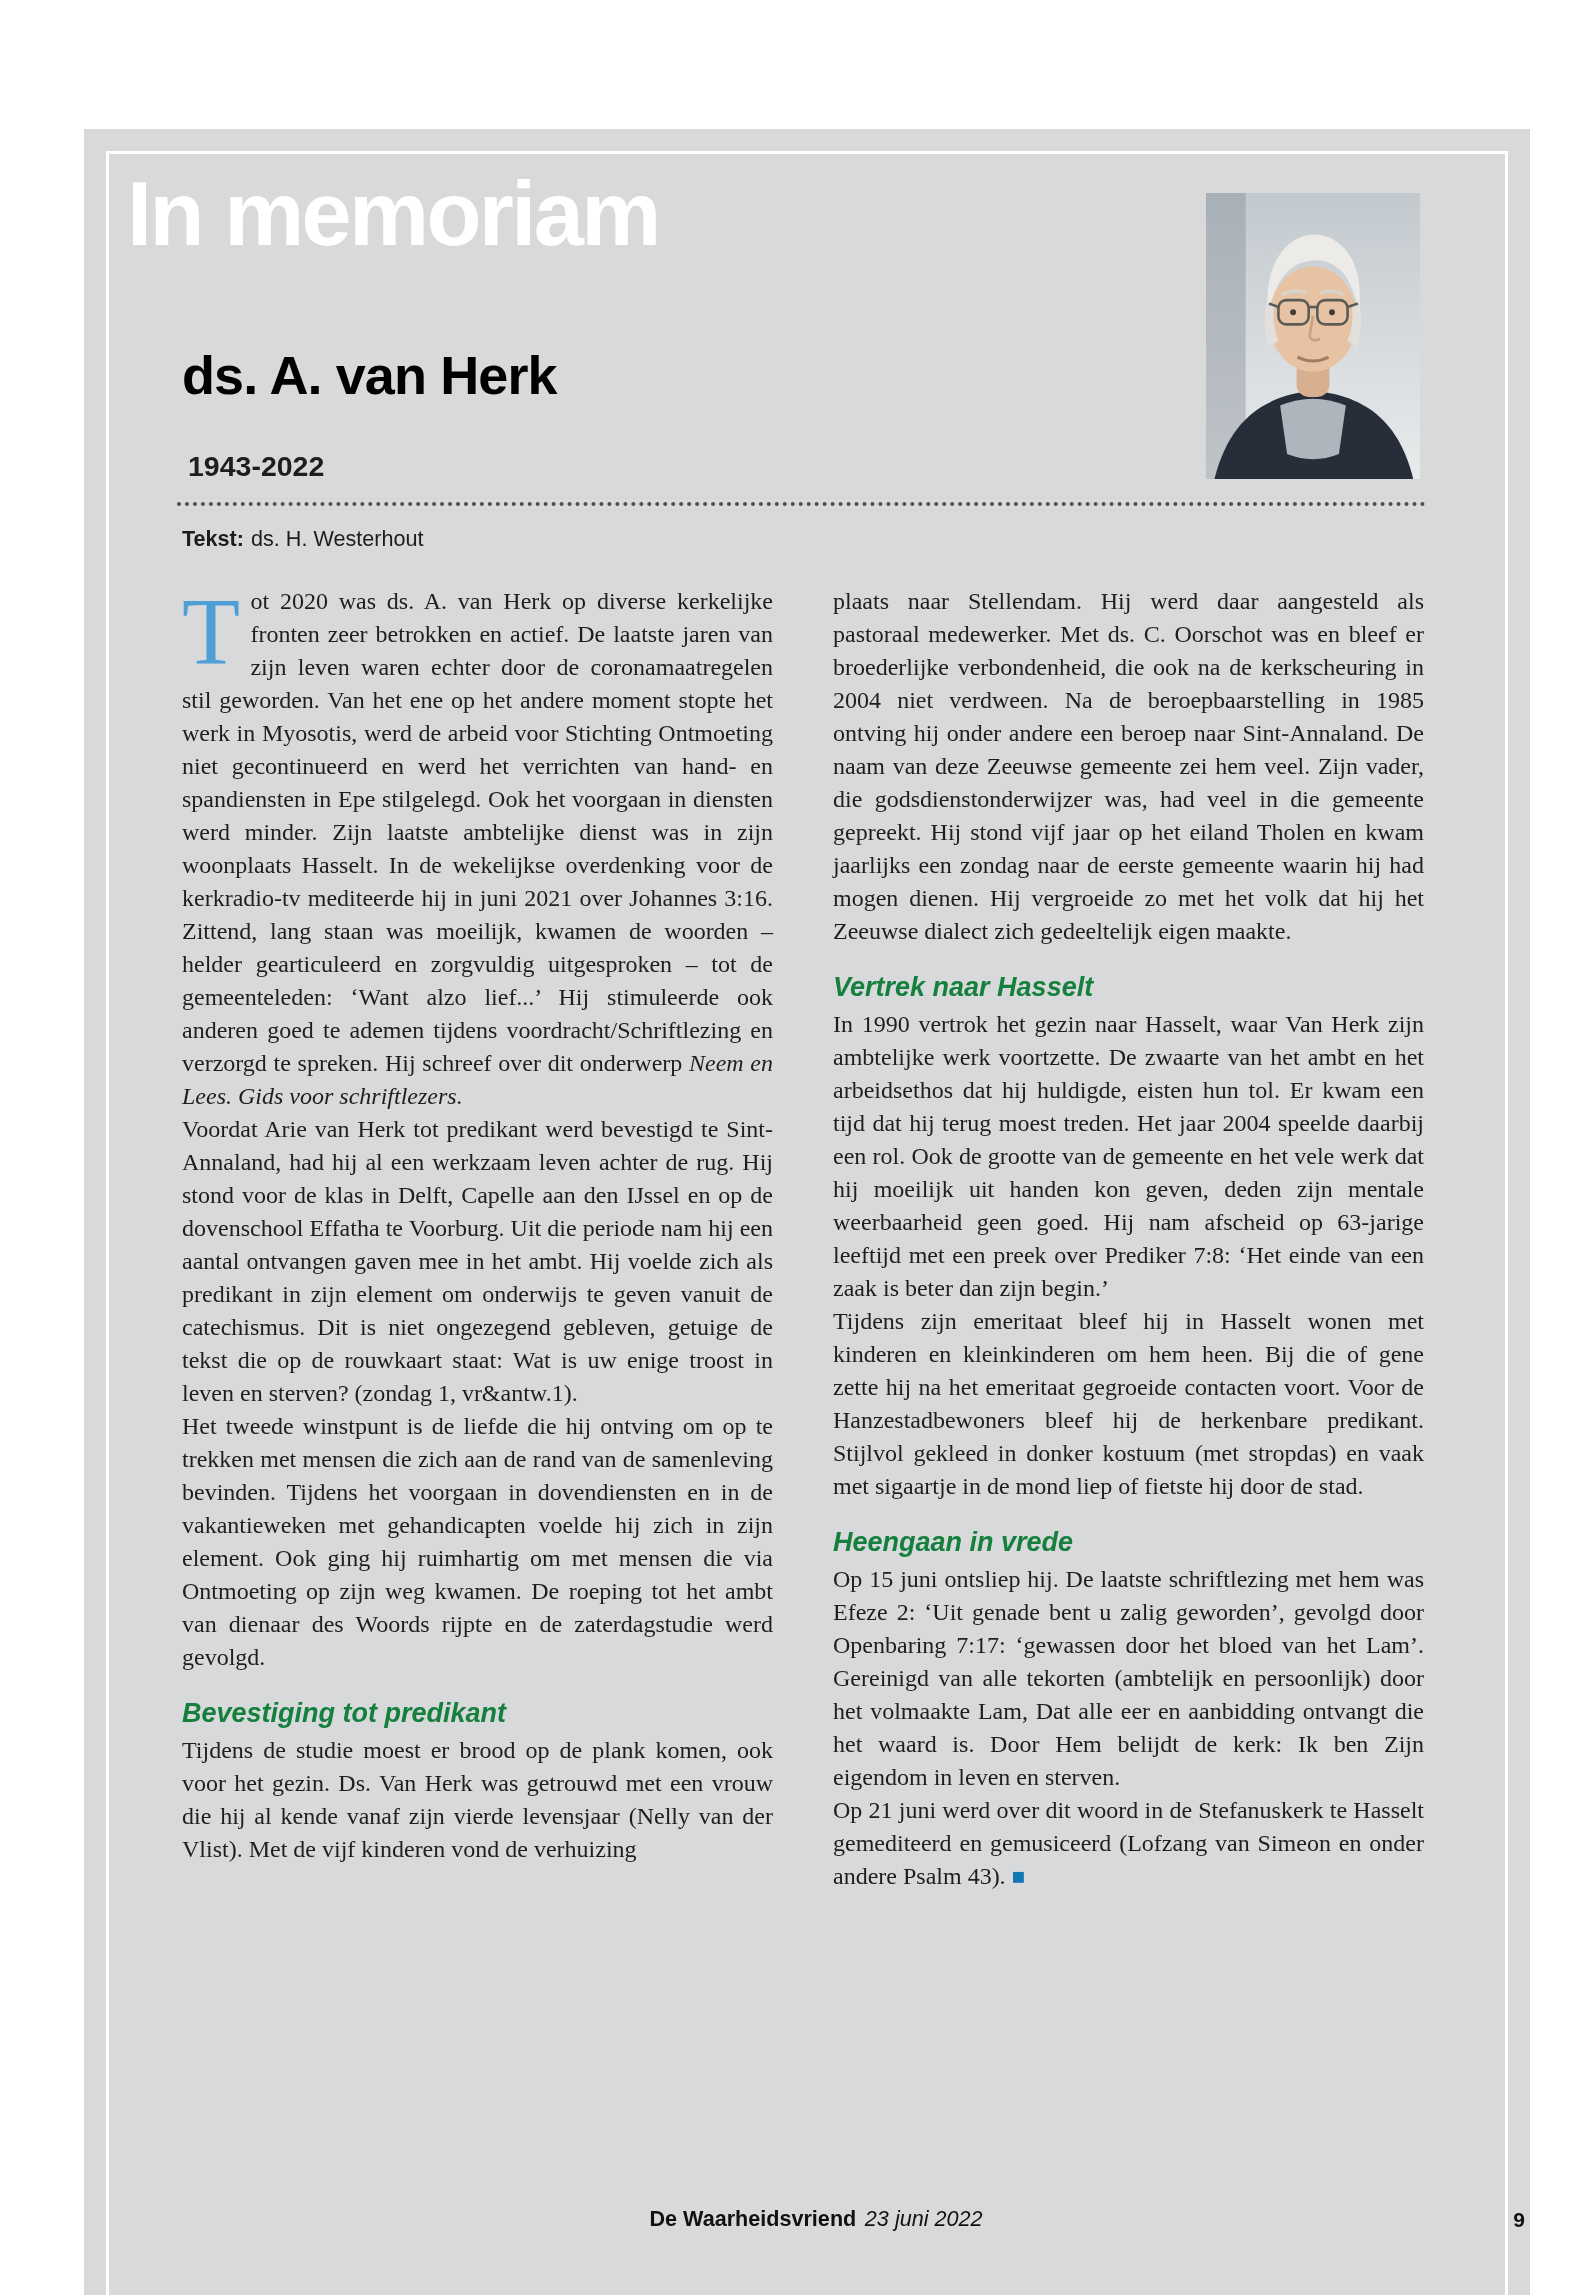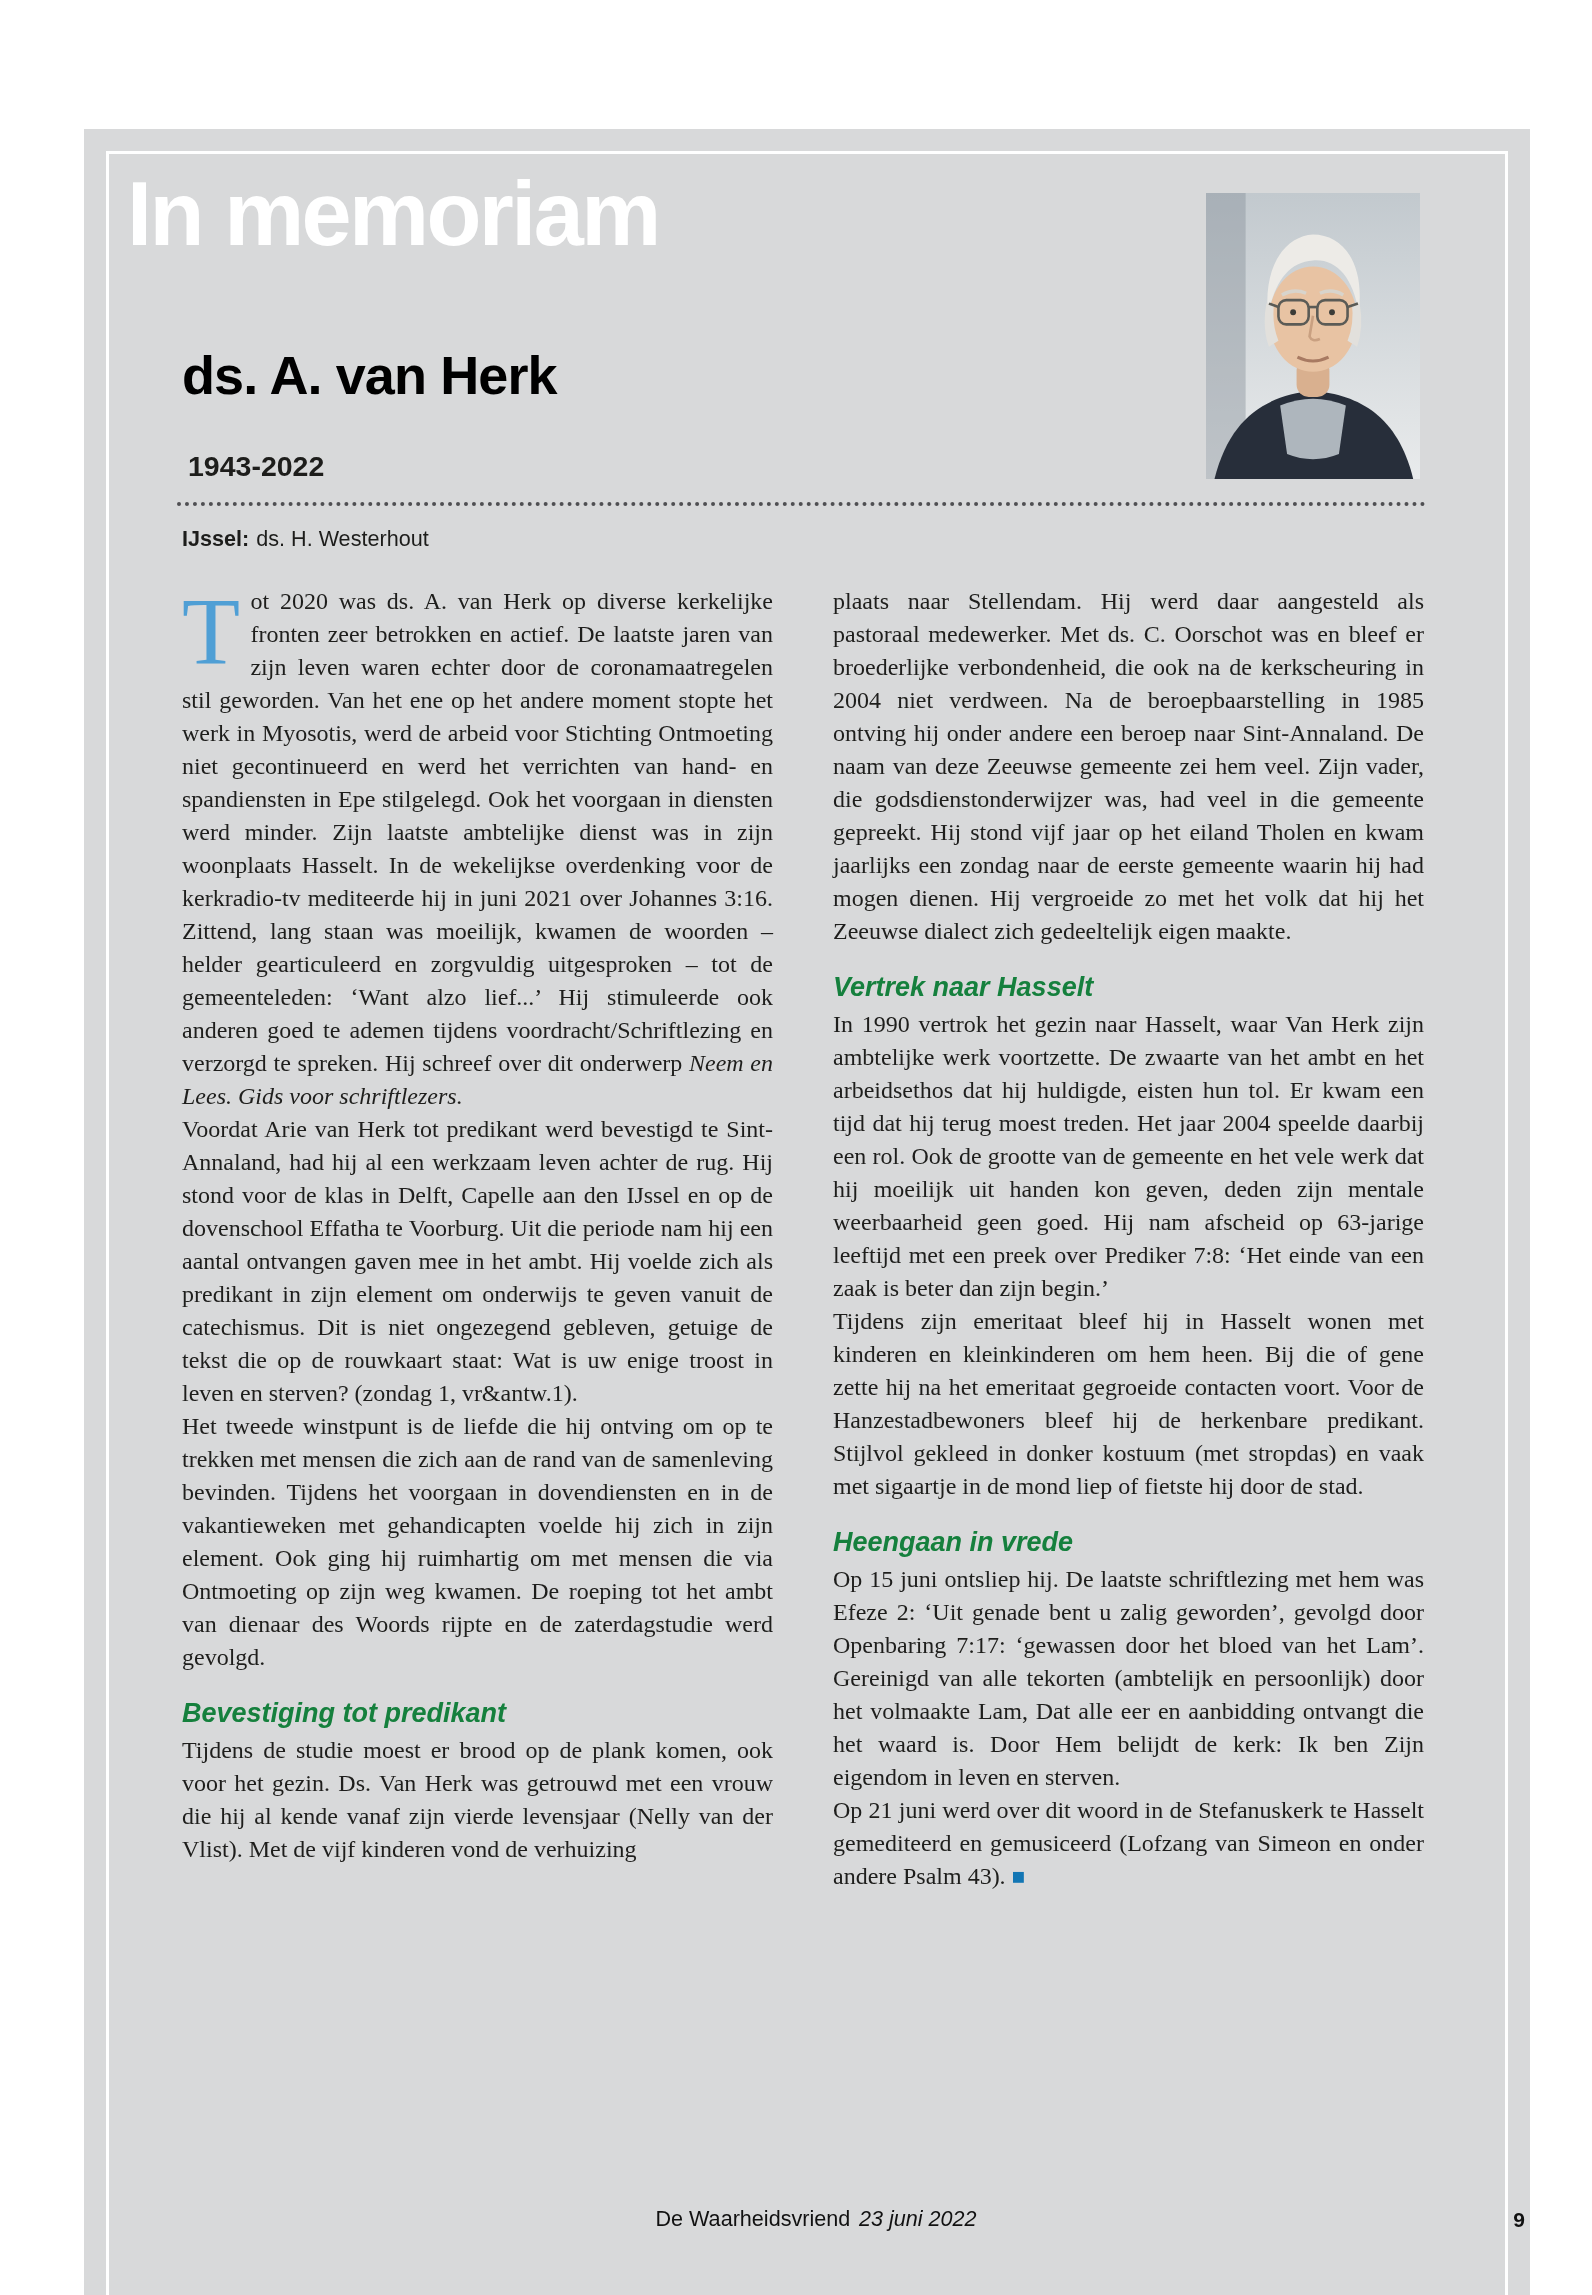--- a/index.html
+++ b/index.html
@@ -91,21 +91,21 @@
   }
   .it { font-style: italic; }
   .end-mark { color: #1276b4; font-size: 22.4px; }
 
   .footer {
     position: absolute; left: 0; top: 2206px; width: 1592px;
     font-family: "Liberation Sans", sans-serif;
     font-size: 21.6px; color: #111111;
   }
   .footer-center { text-align: center; }
-  .mag { font-weight: 400; padding-left: 40px; }
+  .mag { font-weight: 700; padding-left: 40px; }
   .date { font-style: italic; margin-left: 8.6px; text-align: center; }
   .pagenum {
     position: absolute; right: 67px; top: 1.7px;
     font-weight: 700; font-size: 21px;
   }
 </style>
 </head>
 <body>
 
 <div class="page">
@@ -147,21 +147,21 @@
         <path d="M106 190 q18 9 36 0" stroke="#a87a62" stroke-width="3.5" fill="none"></path>
       </svg>
     </div>
 
     <h2 class="article-title">ds. A. van Herk</h2>
     <div class="life-years">1943-2022</div>
 
     <div class="dotted-divider"></div>
 
     <div class="byline">
-      <span class="byline-label">IJssel:</span><span class="byline-author">ds. H. Westerhout</span>
+      <span class="byline-label">Tekst:</span><span class="byline-author">ds. H. Westerhout</span>
     </div>
 
     <div class="columns">
 
       <div class="col">
         <p class="par"><span class="dropcap">T</span><span>ot 2020 was ds. A. van Herk op diverse kerkelijke fronten zeer betrokken en actief. De laatste jaren van zijn leven waren echter door de coronamaatregelen stil geworden. Van het ene op het andere moment stopte het werk in Myosotis, werd de arbeid voor Stichting Ontmoeting niet gecontinueerd en werd het verrichten van hand- en spandiensten in Epe stilgelegd. Ook het voorgaan in diensten werd minder. Zijn laatste ambtelijke dienst was in zijn woonplaats Hasselt. In de wekelijkse overdenking voor de kerkradio-tv mediteerde hij in juni 2021 over Johannes 3:16. Zittend, lang staan was moeilijk, kwamen de woorden – helder gearticuleerd en zorgvuldig uitgesproken – tot de gemeenteleden: ‘Want alzo lief...’ Hij stimuleerde ook anderen goed te ademen tijdens voordracht/Schriftlezing en verzorgd te spreken. Hij schreef over dit onderwerp </span><span class="it">Neem en Lees. Gids voor schriftlezers.</span></p>
 
         <p class="par">Voordat Arie van Herk tot predikant werd bevestigd te Sint-Annaland, had hij al een werkzaam leven achter de rug. Hij stond voor de klas in Delft, Capelle aan den IJssel en op de dovenschool Effatha te Voorburg. Uit die periode nam hij een aantal ontvangen gaven mee in het ambt. Hij voelde zich als predikant in zijn element om onderwijs te geven vanuit de catechismus. Dit is niet ongezegend gebleven, getuige de tekst die op de rouwkaart staat: Wat is uw enige troost in leven en sterven? (zondag 1, vr&amp;antw.1).</p>
         <p class="par">Het tweede winstpunt is de liefde die hij ontving om op te trekken met mensen die zich aan de rand van de samenleving bevinden. Tijdens het voorgaan in dovendiensten en in de vakantieweken met gehandicapten voelde hij zich in zijn element. Ook ging hij ruimhartig om met mensen die via Ontmoeting op zijn weg kwamen. De roeping tot het ambt van dienaar des Woords rijpte en de zaterdagstudie werd gevolgd.</p>
 

